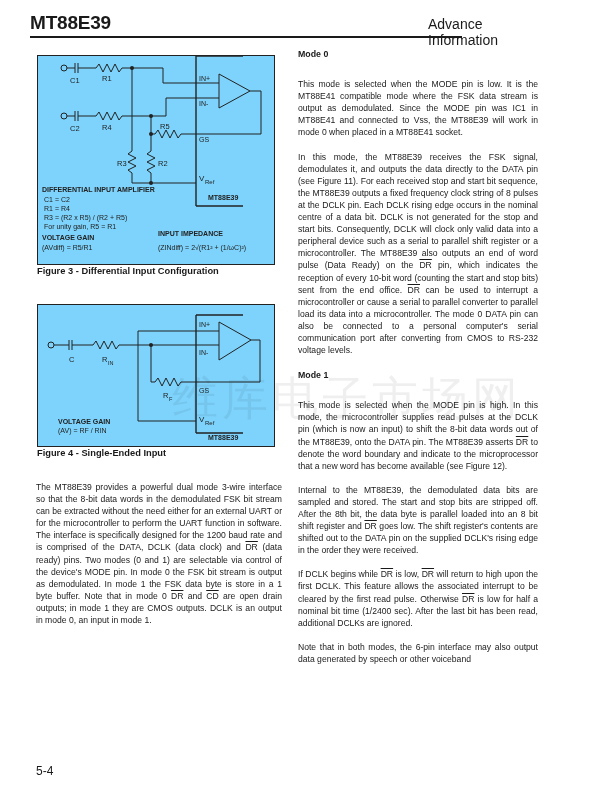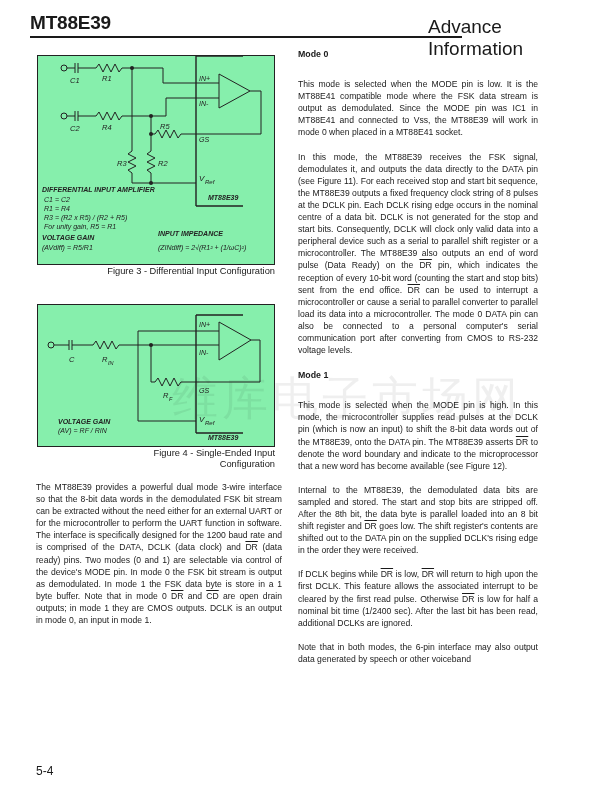--- a/index.html
+++ b/index.html
@@ -1,31 +1,31 @@
 <!DOCTYPE html>
 <html><head>
 <meta charset="utf-8">
 <style>
   html, body { margin: 0; padding: 0; background: #ffffff; }
   body { width: 612px; height: 792px; position: relative; overflow: hidden;
          font-family: "Liberation Sans", sans-serif; color: #1a1a1a; }
   .hdr-title { position: absolute; left: 30px; top: 12px; font-size: 19px; font-weight: bold; letter-spacing: -0.2px; }
-  .hdr-right { position: absolute; right: 56px; top: 16px; font-size: 19px; }
+  .hdr-right { position: absolute; right: 56px; top: 16px; font-size: 14px; }
   .hdr-rule { position: absolute; left: 30px; top: 36px; width: 432px; height: 2px; background: #1a1a1a; width: 432px; }
   .hdr-rule { width: 432px; }
   .col { position: absolute; font-size: 8.6px; line-height: 12.1px; text-align: justify; }
   .col p { margin: 0 0 12px 0; }
   .left { left: 36px; width: 246px; }
   .right { left: 298px; width: 240px; top: 48px; }
   h3 { font-size: 8.8px; font-weight: bold; margin: 0 0 18px 0; }
   .ov { text-decoration: overline; }
-  .fig { position: absolute; border: 1.5px solid #222; background: #86efac; font-style: italic; }
+  .fig { position: absolute; border: 1.5px solid #222; background: #7dd3fc; }
   .fig3 { left: 37px; top: 55px; width: 236px; height: 208px; }
   .fig4 { left: 37px; top: 304px; width: 236px; height: 141px; }
-  .cap { position: absolute; font-size: 9.3px; font-weight: normal; text-align: right; }
+  .cap { position: absolute; font-size: 9.3px; font-weight: bold; text-align: left; }
   .cap3 { left: 37px; top: 266px; width: 238px; }
   .cap4 { left: 37px; top: 448px; width: 238px; line-height: 11px; }
   svg text { font-family: "Liberation Sans", sans-serif; }
   .footer { position: absolute; left: 36px; top: 764px; font-size: 12px; }
   .watermark { position: absolute; left: 172px; top: 368px; font-size: 46px; color: #000; opacity: 0.06;
                font-family: "DejaVu Serif", serif; letter-spacing: 4px; white-space: nowrap; }
 </style>
 </head>
 <body>
 
@@ -159,21 +159,20 @@
       <text x="161" y="117" font-size="8">V</text>
       <text x="167" y="120" font-size="6">Ref</text>
       <text x="170" y="135" font-size="7" font-weight="bold">MT88E39</text>
       <text x="20" y="119" font-size="7" font-weight="bold">VOLTAGE GAIN</text>
       <text x="20" y="128" font-size="7">(AV) = RF / RIN</text>
     </g>
   </svg>
 </div>
 <div class="cap cap4">
   <div>Figure 4 - Single-Ended Input</div>
-  <div>Configuration</div>
 </div>
 
 <div class="col left" style="top:481px;">
   <p><span>The MT88E39 provides a powerful dual mode 3-wire interface so that the 8-bit data words in the demodulated FSK bit stream can be extracted without the need either for an external UART or for the microcontroller to perform the UART function in software. The interface is specifically designed for the 1200 baud rate and is comprised of the DATA, DCLK (data clock) and </span><span class="ov">DR</span><span> (data ready) pins. Two modes (0 and 1) are selectable via control of the device's MODE pin. In mode 0 the FSK bit stream is output as demodulated. In mode 1 the FSK data byte is store in a 1 byte buffer. Note that in mode 0 </span><span class="ov">DR</span><span> and </span><span class="ov">CD</span><span> are open drain outputs; in mode 1 they are CMOS outputs. DCLK is an output in mode 0, an input in mode 1.</span></p>
 </div>
 
 <div class="col right">
   <h3>Mode 0</h3>
   <p>This mode is selected when the MODE pin is low. It is the MT88E41 compatible mode where the FSK data stream is output as demodulated. Since the MODE pin was IC1 in MT88E41 and connected to Vss, the MT88E39 will work in mode 0 when placed in a MT88E41 socket.</p>
   <p><span>In this mode, the MT88E39 receives the FSK signal, demodulates it, and outputs the data directly to the DATA pin (see Figure 11). For each received stop and start bit sequence, the MT88E39 outputs a fixed frequency clock string of 8 pulses at the DCLK pin. Each DCLK rising edge occurs in the nominal centre of a data bit. DCLK is not generated for the stop and start bits. Consequently, DCLK will clock only valid data into a peripheral device such as a serial to parallel shift register or a microcontroller. The MT88E39 also outputs an end of word pulse (Data Ready) on the </span><span class="ov">DR</span><span> pin, which indicates the reception of every 10-bit word (counting the start and stop bits) sent from the end office. </span><span class="ov">DR</span><span> can be used to interrupt a microcontroller or cause a serial to parallel converter to parallel load its data into a microcontroller. The mode 0 DATA pin can also be connected to a personal computer's serial communication port after converting from CMOS to RS-232 voltage levels.</span></p>

